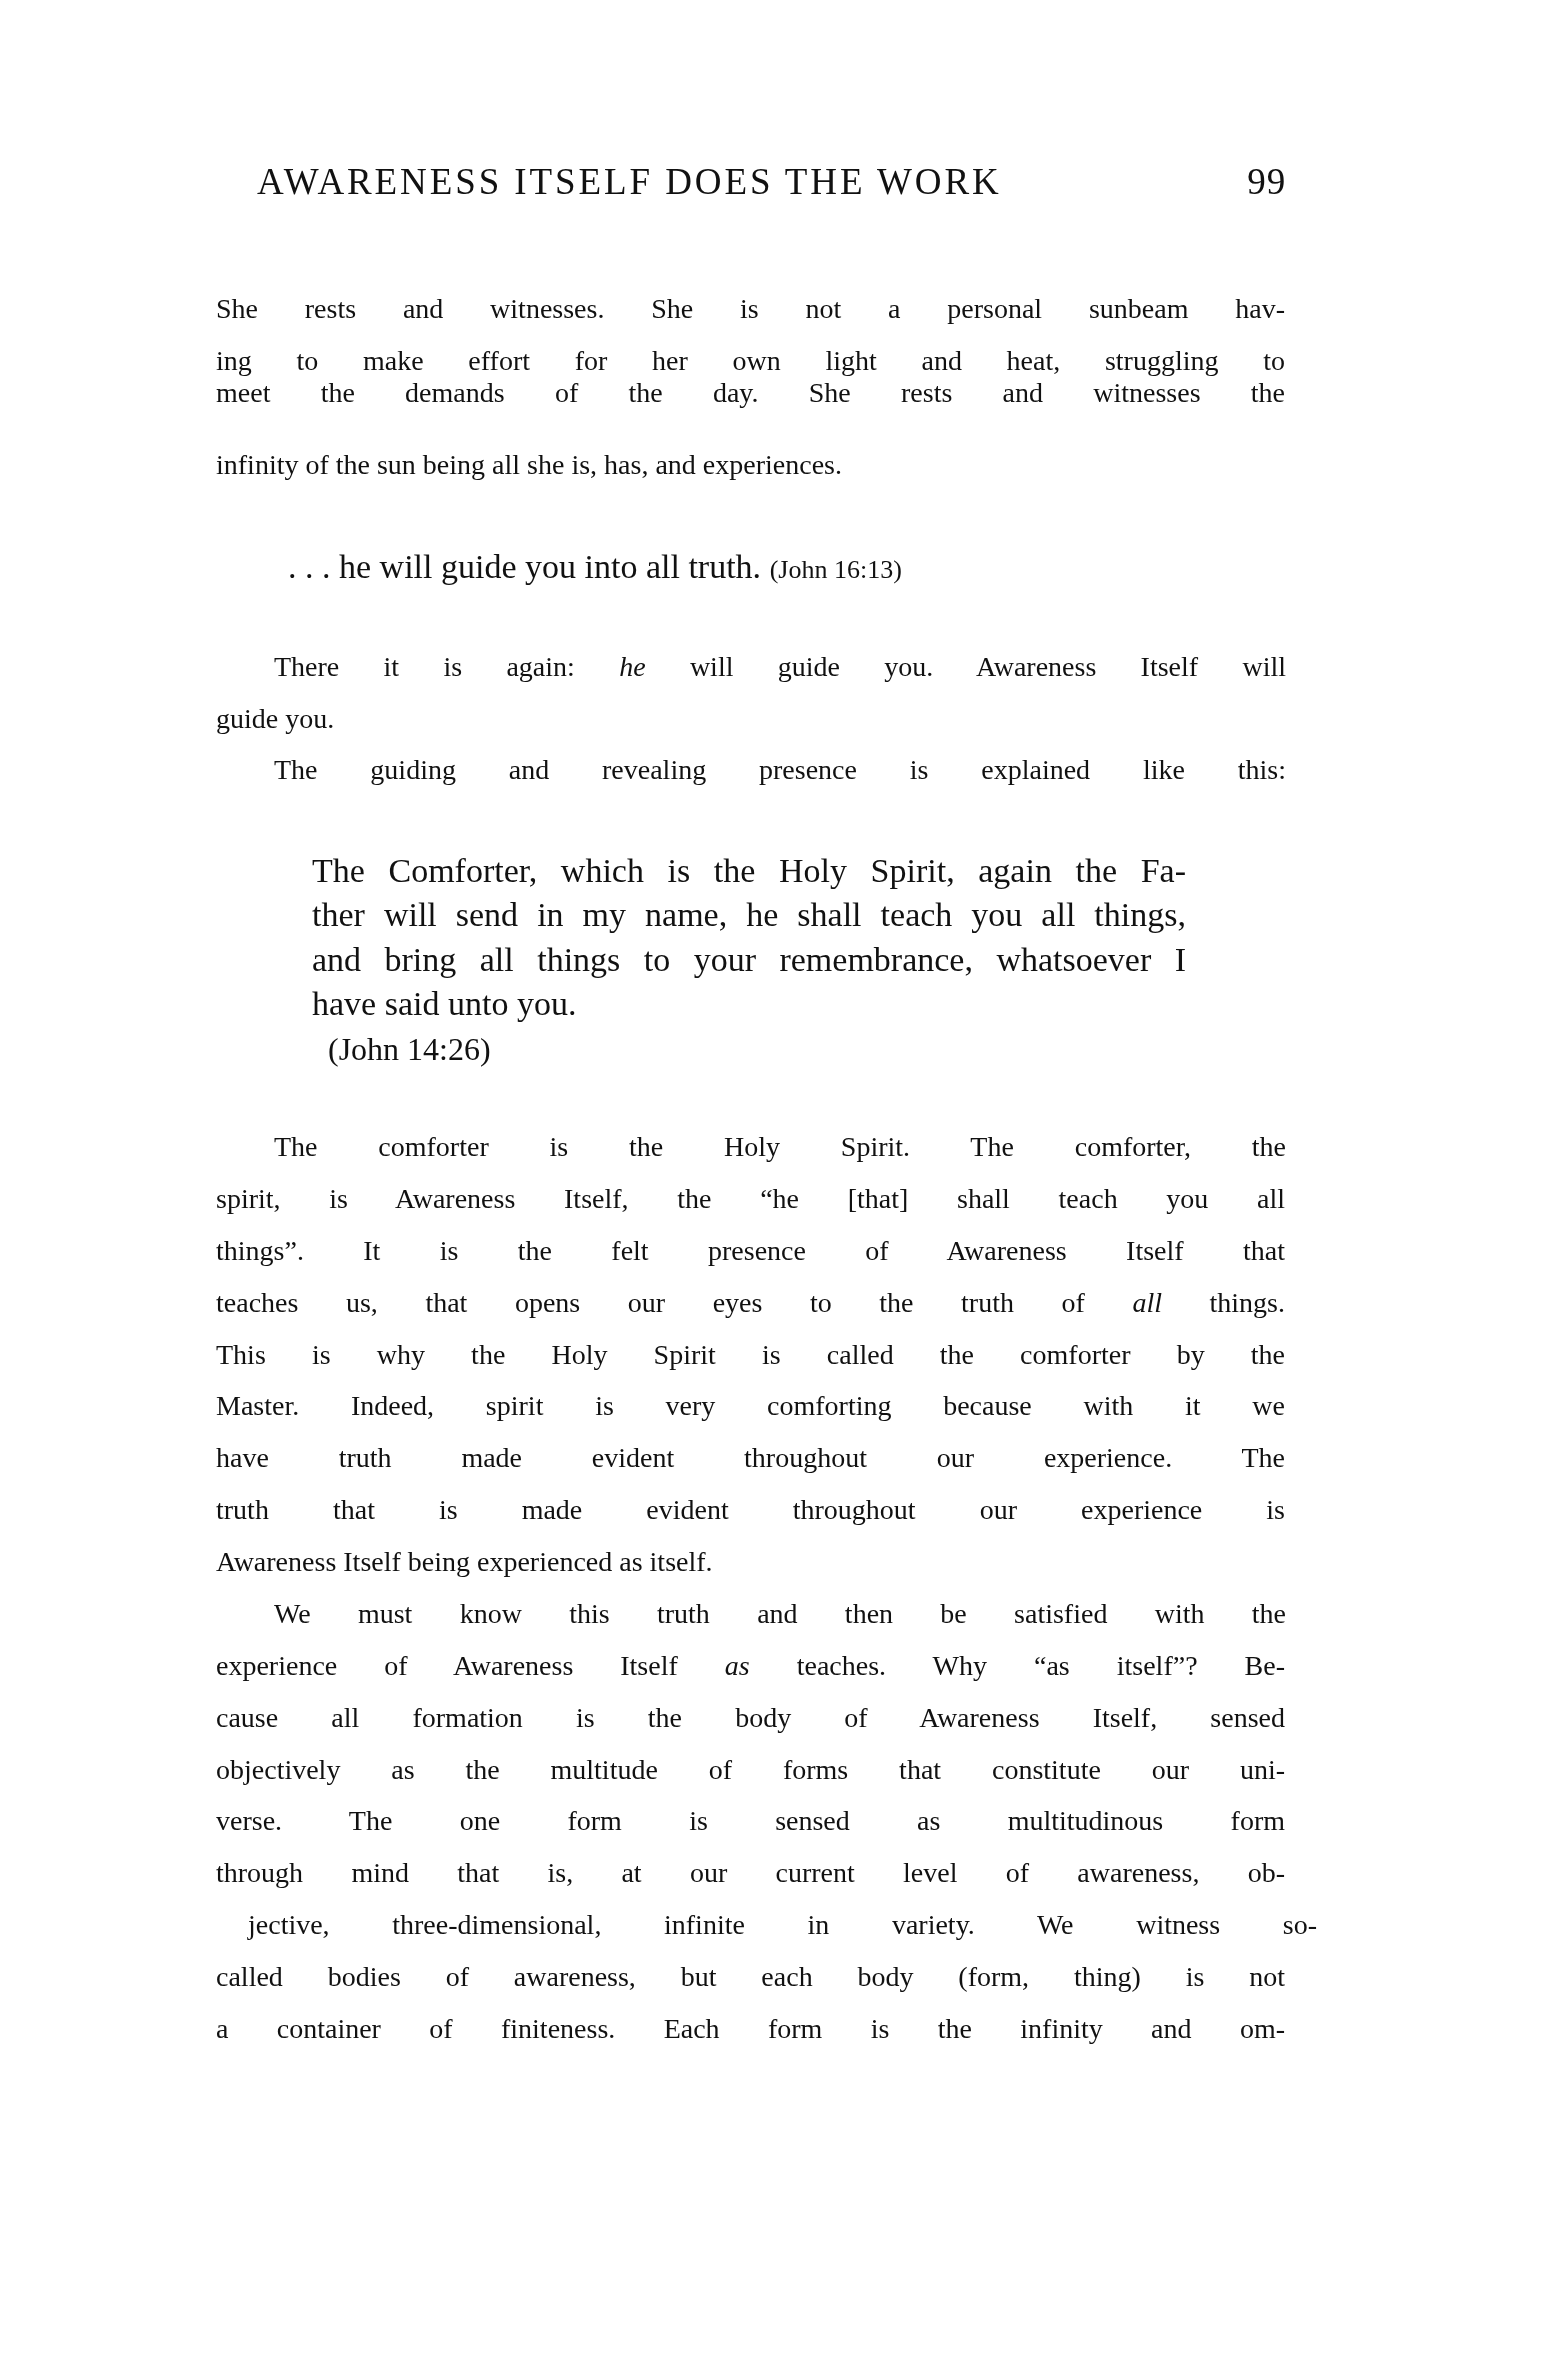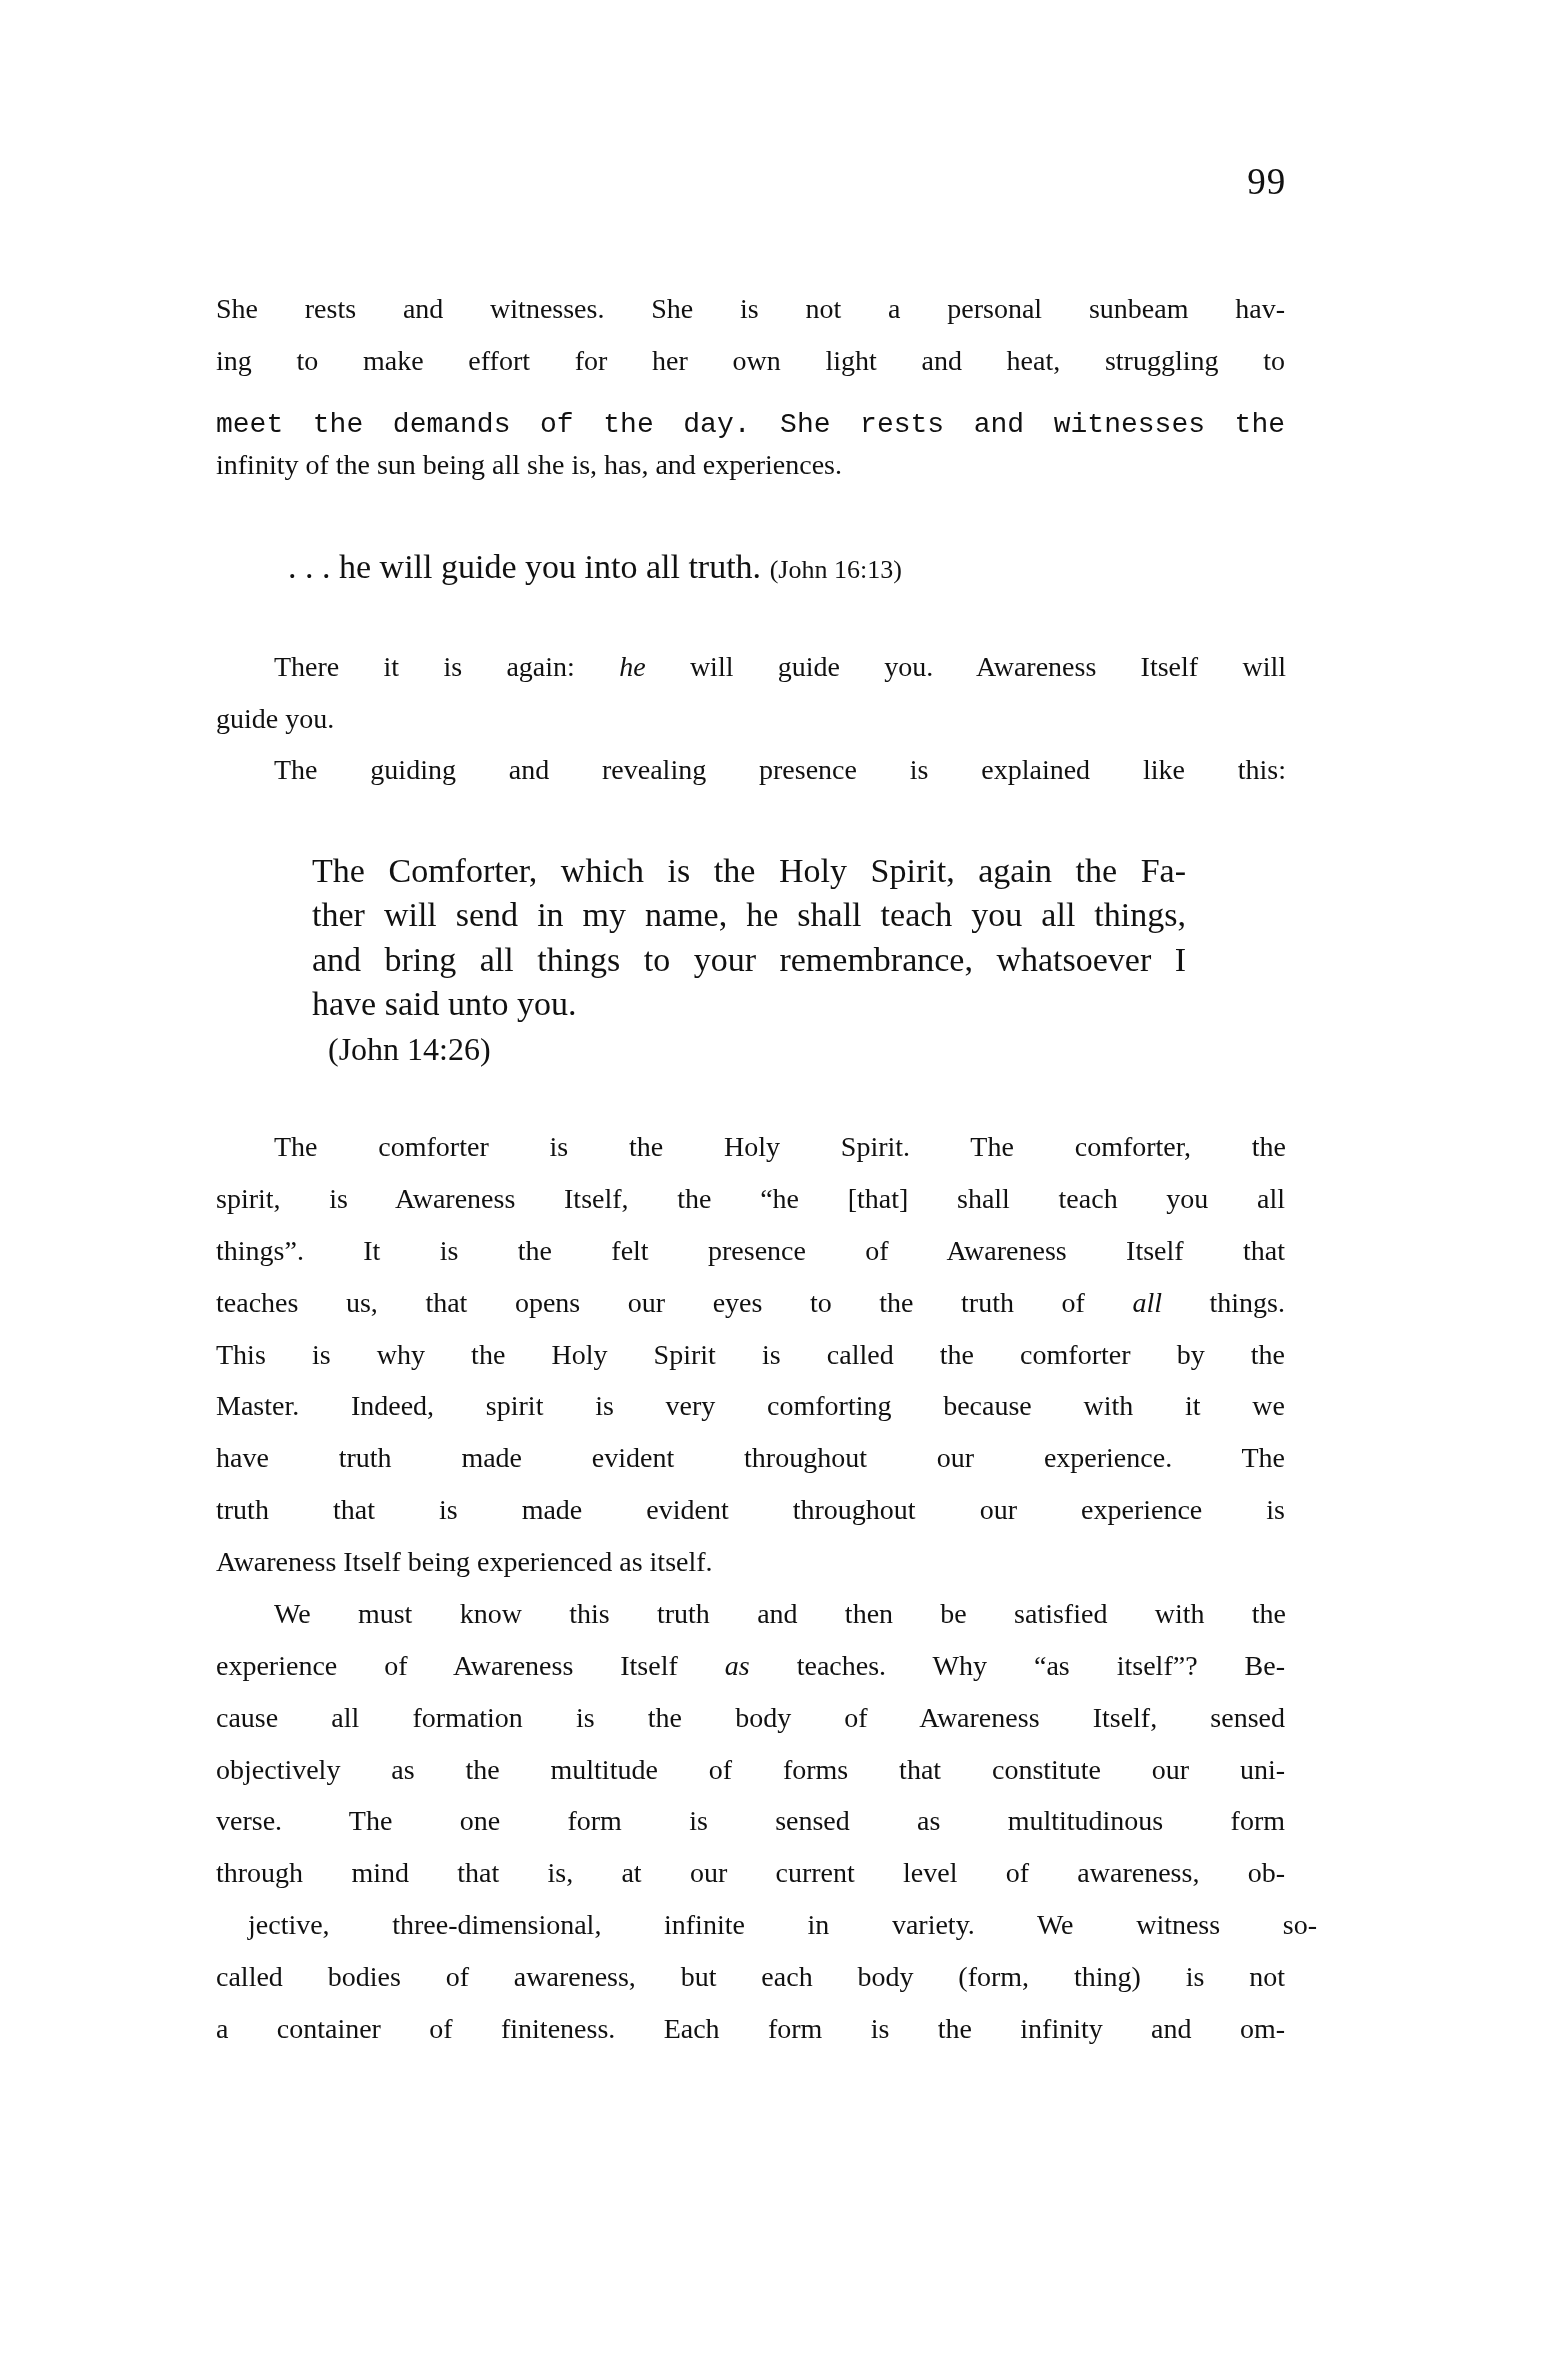--- a/index.html
+++ b/index.html
@@ -86,27 +86,28 @@
       white-space: nowrap;
     }
     em { font-style: italic; }
   </style>
 </head>
 <body>
 
 <div class="page">
 
   <div class="running-head">
+    <span>AWARENESS ITSELF DOES THE WORK</span>
     <span class="page-number">99</span>
   </div>
 
   <div>
     <div class="line" style="top:284px;">She rests and witnesses. She is not a personal sunbeam hav-</div>
     <div class="line" style="top:336px;">ing to make effort for her own light and heat, struggling to</div>
-    <div class="line" style="top:400px;font-family:Liberation Mono, monospace;">meet the demands of the day. She rests and witnesses the</div>
+    <div class="line" style="top:368px;">meet the demands of the day. She rests and witnesses the</div>
     <div class="line last" style="top:440px;">infinity of the sun being all she is, has, and experiences.</div>
   </div>
 
   <div class="epigraph" style="top:546px;">
     <span>. . . he will guide you into all truth.</span>
     <span class="ref">(John 16:13)</span>
   </div>
 
   <div>
     <div class="line indent" style="top:642px;"><span>There it is again: </span><em>he</em><span> will guide you. Awareness Itself will</span></div>

